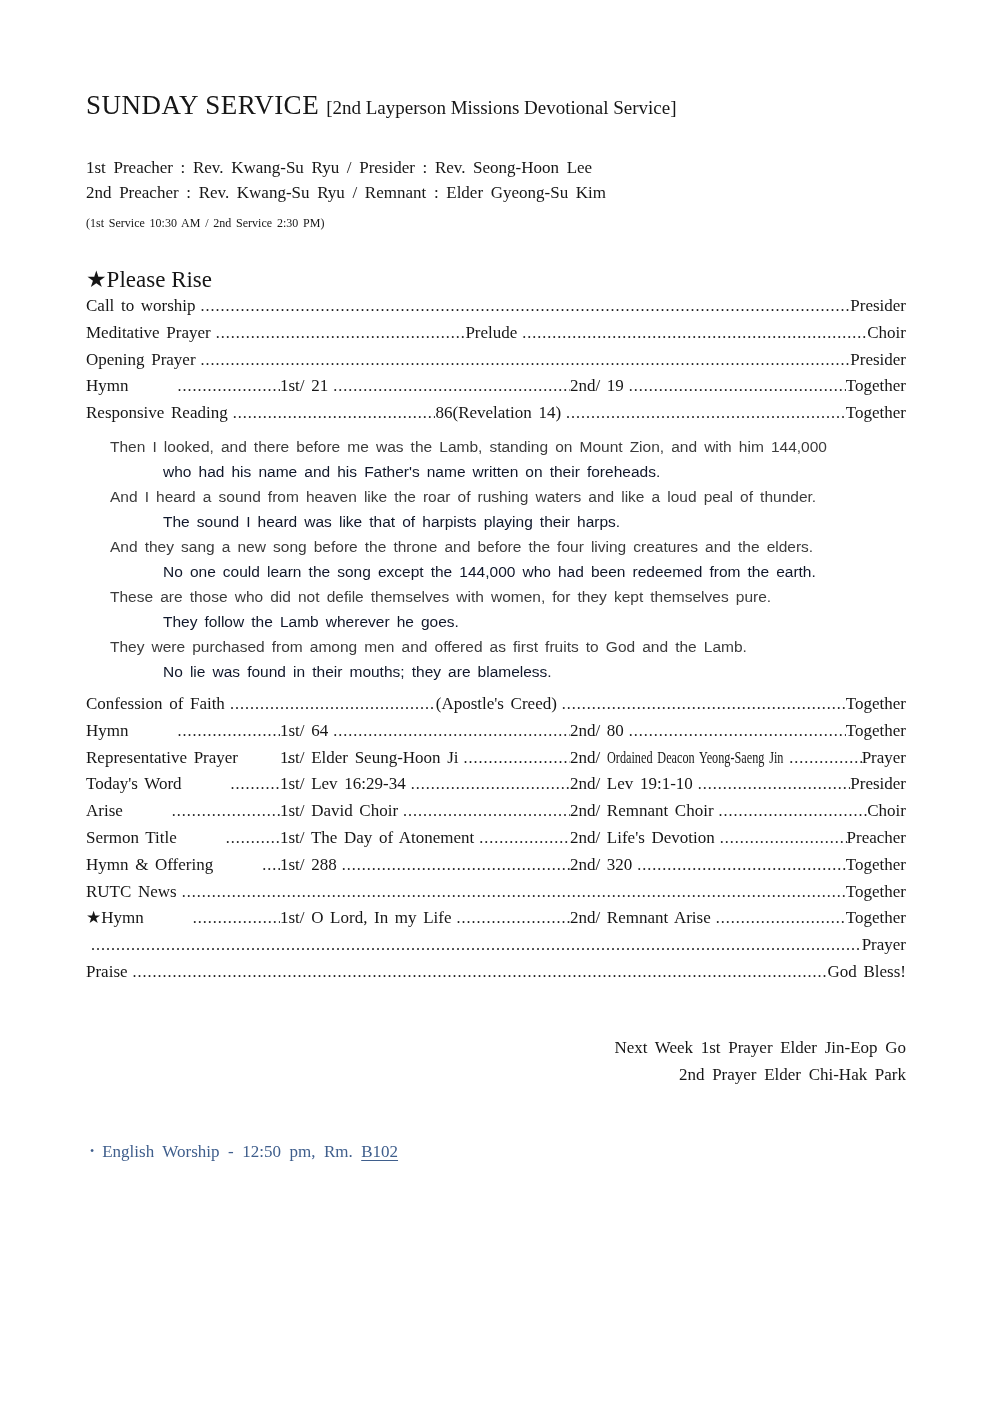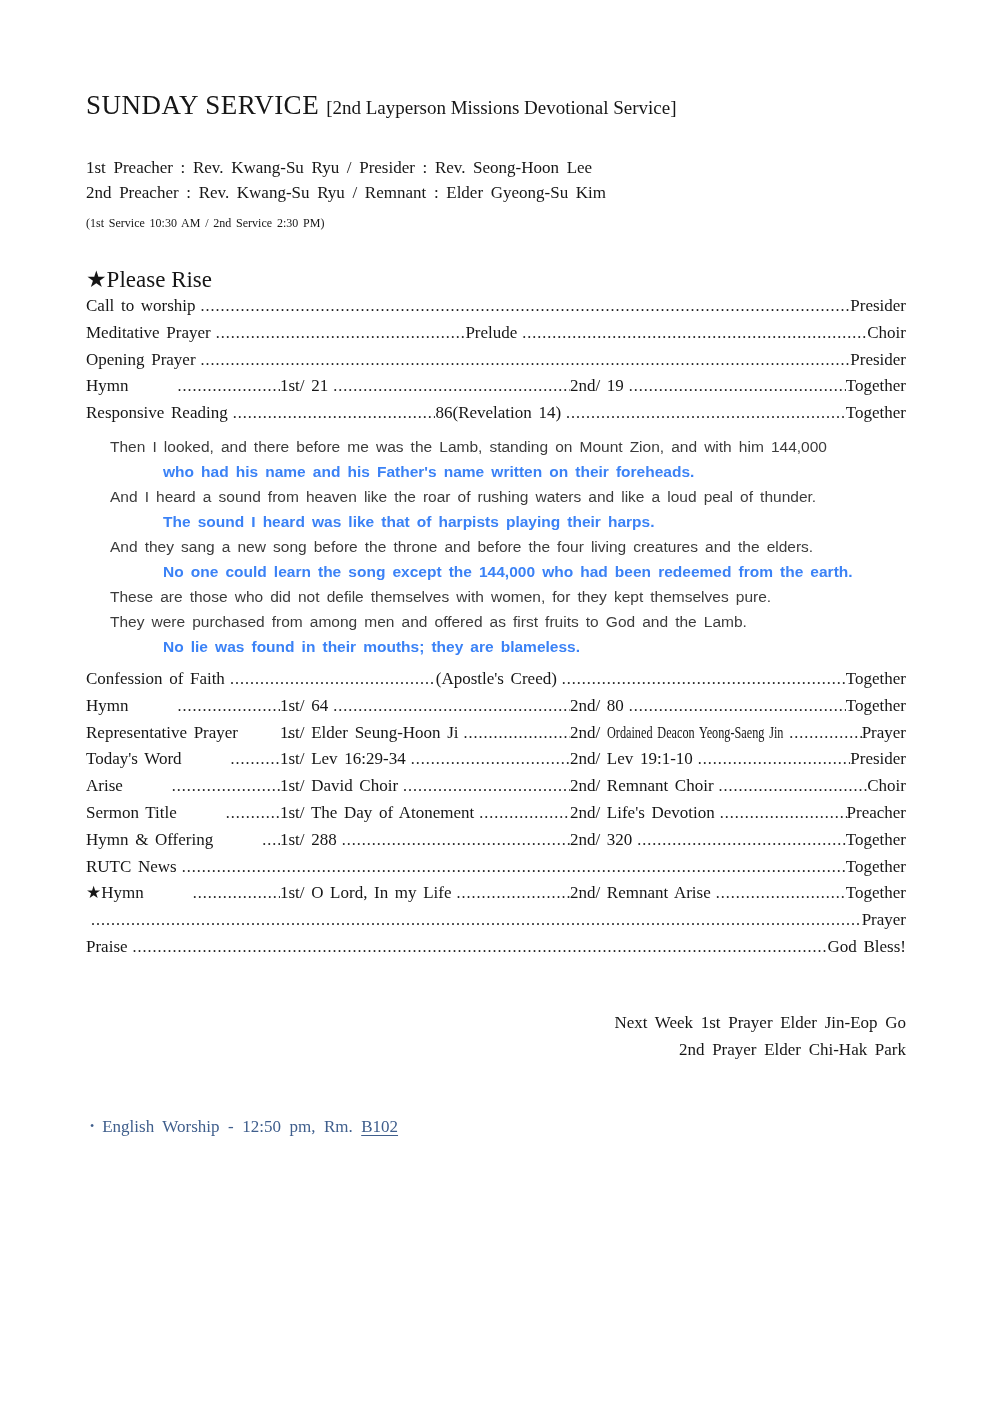--- a/index.html
+++ b/index.html
@@ -40,21 +40,21 @@
   .narrow-wrap { width:184px; flex:none; overflow:visible; padding-left:7px; box-sizing:border-box; }
   .narrow { display:inline-block; transform:scaleX(0.72); transform-origin:0 70%; white-space:nowrap; }
 
   
   .reading {
     margin-top:7px; margin-bottom:7px;
     font-family:"Liberation Sans","DejaVu Sans",sans-serif;
     font-size:15.5px; line-height:25px; word-spacing:0.18em;
   }
   .r-normal { padding-left:24px; font-weight:400; color:#3c3c3c; }
-  .r-bold   { padding-left:77px; font-weight:700; color:#3b82f6; }
+  .r-bold   { padding-left:77px; font-weight:400; color:#0f172a; }
 
   
   .next-week { margin-top:48px; text-align:right; font-size:17px; line-height:27px; word-spacing:0.2em; }
   .english { margin-top:54px; font-size:17px; color:#3f5e8c; word-spacing:0.25em; margin-left:4px; }
   .english .room { text-decoration:underline; text-underline-offset:3px; }
   .bullet { font-size:12px; margin-right:8px; vertical-align:2px; }
 </style>
 </head>
 <body>
 
@@ -123,20 +123,21 @@
     </div>
 
     <div class="reading">
       <div class="r-normal">Then I looked, and there before me was the Lamb, standing on Mount Zion, and with him 144,000</div>
       <div class="r-bold">who had his name and his Father's name written on their foreheads.</div>
       <div class="r-normal">And I heard a sound from heaven like the roar of rushing waters and like a loud peal of thunder.</div>
       <div class="r-bold">The sound I heard was like that of harpists playing their harps.</div>
       <div class="r-normal">And they sang a new song before the throne and before the four living creatures and the elders.</div>
       <div class="r-bold">No one could learn the song except the 144,000 who had been redeemed from the earth.</div>
       <div class="r-normal">These are those who did not defile themselves with women, for they kept themselves pure.</div>
+      <div class="r-bold">They follow the Lamb wherever he goes.</div>
       <div class="r-normal">They were purchased from among men and offered as first fruits to God and the Lamb.</div>
       <div class="r-bold">No lie was found in their mouths; they are blameless.</div>
     </div>
 
     <div class="rows">
 
       <div class="row">
         <span class="lbl">Confession of Faith</span>
         <span class="leader la">............................................................................................................................................................................................................................................................................................................</span>
         <span class="mid">(Apostle's Creed)</span>

